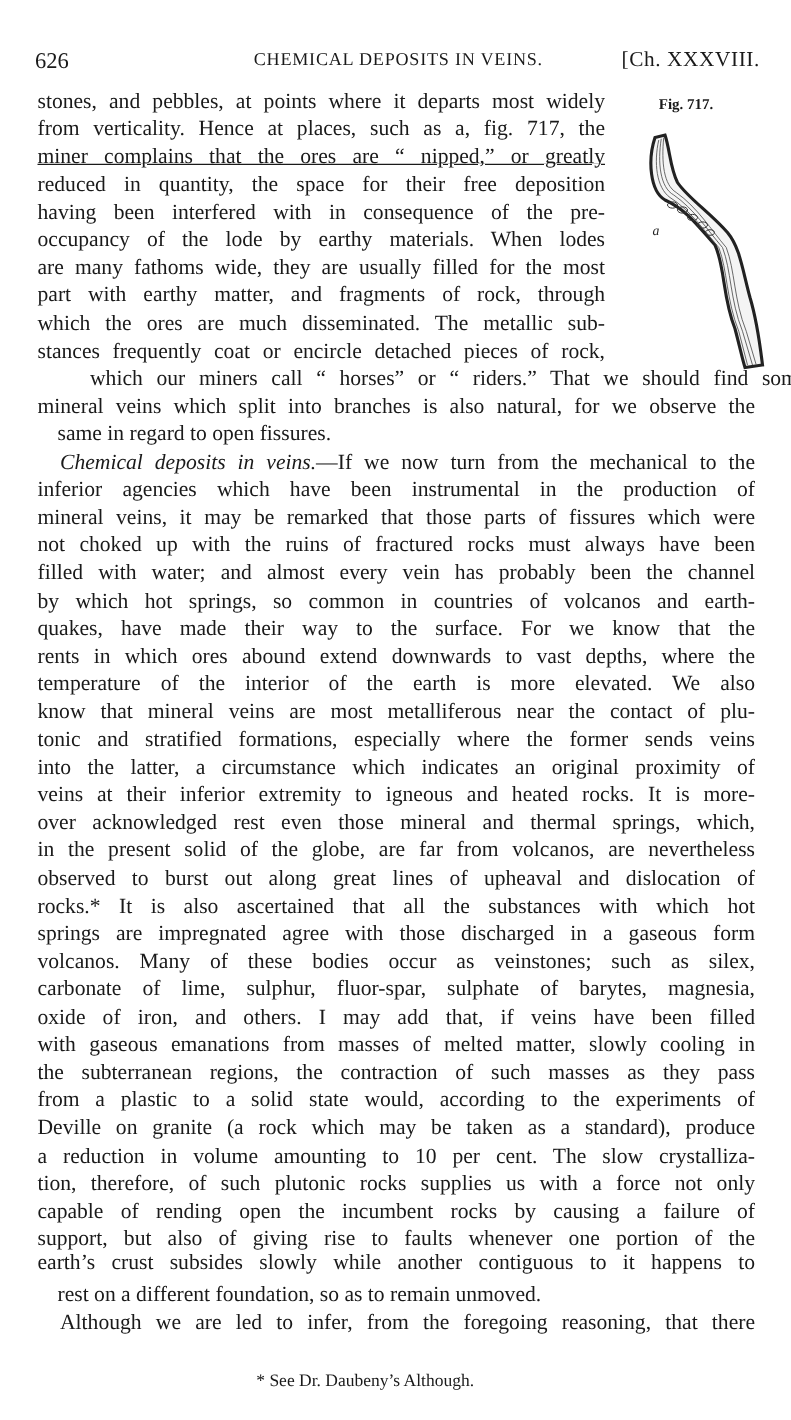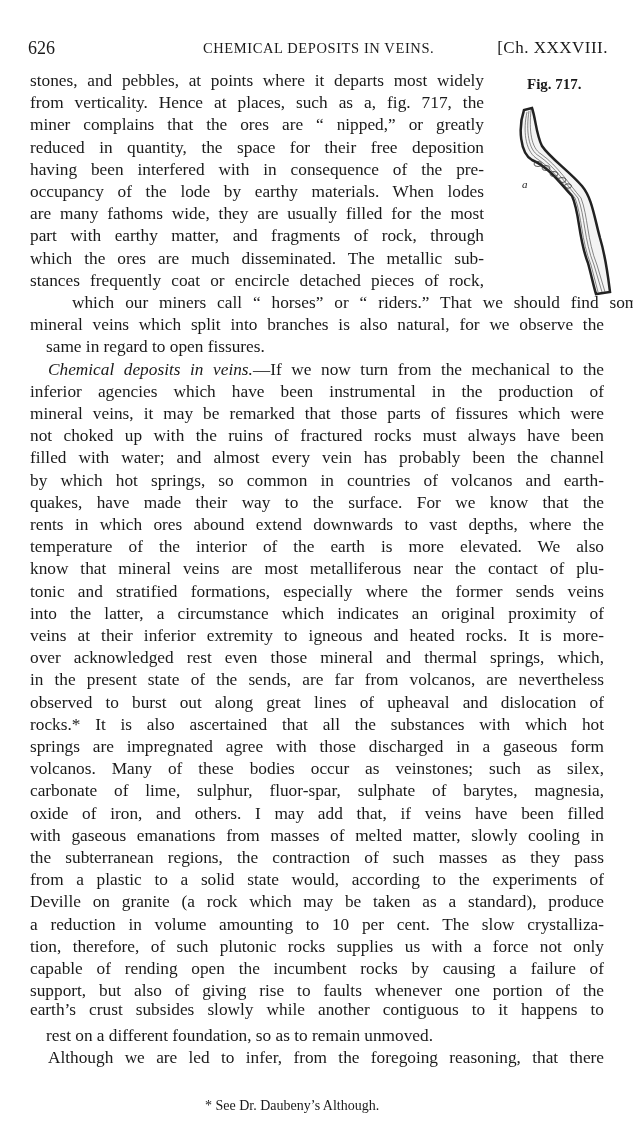--- a/index.html
+++ b/index.html
@@ -18,21 +18,21 @@
     .line {
       position: absolute; left: 30px; font-size: 17.3px; white-space: nowrap;
       line-height: 22px; height: 22px;
     }
     .narrow { width: 454px; text-align: justify; text-align-last: justify; }
     .full { width: 574px; text-align: justify; text-align-last: justify; }
     .last { text-align-last: left; margin-left: 16px; }
     .indent { padding-left: 18px; box-sizing: border-box; }
     .it { font-style: italic; }
     .figlabel {
-      position: absolute; left: 527px; top: 76px; font-size: 15px; font-weight: bold;
+      position: absolute; left: 527px; top: 76px; font-size: 12px; font-weight: bold;
     }
     .figure { position: absolute; left: 510px; top: 98px; width: 110px; height: 200px; }
     .footnote {
       position: absolute; top: 1098px; left: 205px; font-size: 14px;
     }
   </style>
 </head>
 <body>
 
 <div class="header">
@@ -55,21 +55,21 @@
     <ellipse cx="44" cy="76" rx="4" ry="2.5"></ellipse>
     <ellipse cx="52" cy="82" rx="4" ry="2.5"></ellipse>
     <ellipse cx="58" cy="88" rx="3.5" ry="2.2"></ellipse>
   </g>
   <text x="12" y="90" font-family="Liberation Serif, serif" font-style="italic" font-size="11" fill="#222">a</text>
 </svg>
 
 <div id="lines">
     <div class="line narrow" style="top: 70px;">stones, and pebbles, at points where it departs most widely</div>
     <div class="line narrow" style="top: 92.2px;">from verticality.  Hence at places, such as a, fig. 717, the</div>
-    <div class="line narrow" style="top: 114.4px;">miner complains that the ores are “ nipped,” or greatly</div>
+    <div class="line narrow" style="top: 114.4px; text-decoration: underline;">miner complains that the ores are “ nipped,” or greatly</div>
     <div class="line narrow" style="top: 136.6px;">reduced in quantity, the space for their free deposition</div>
     <div class="line narrow" style="top: 158.8px;">having been interfered with in consequence of the pre-</div>
     <div class="line narrow" style="top: 181px;">occupancy of the lode by earthy materials.  When lodes</div>
     <div class="line narrow" style="top: 203.2px;">are many fathoms wide, they are usually filled for the most</div>
     <div class="line narrow" style="top: 225.4px;">part with earthy matter, and fragments of rock, through</div>
     <div class="line narrow" style="top: 247.6px;">which the ores are much disseminated.  The metallic sub-</div>
     <div class="line narrow" style="top: 269.8px;">stances frequently coat or encircle detached pieces of rock,</div>
     <div class="line full" style="top: 292px; margin-left: 42px;">which our miners call “ horses” or “ riders.”  That we should find some</div>
     <div class="line full" style="top: 314.2px;">mineral veins which split into branches is also natural, for we observe the</div>
     <div class="line full last" style="top: 336.4px;">same in regard to open fissures.</div>
@@ -80,21 +80,21 @@
     <div class="line full" style="top: 447.4px;">filled with water; and almost every vein has probably been the channel</div>
     <div class="line full" style="top: 469.6px;">by which hot springs, so common in countries of volcanos and earth-</div>
     <div class="line full" style="top: 491.8px;">quakes, have made their way to the surface.  For we know that the</div>
     <div class="line full" style="top: 514px;">rents in which ores abound extend downwards to vast depths, where the</div>
     <div class="line full" style="top: 536.2px;">temperature of the interior of the earth is more elevated.  We also</div>
     <div class="line full" style="top: 558.4px;">know that mineral veins are most metalliferous near the contact of plu-</div>
     <div class="line full" style="top: 580.6px;">tonic and stratified formations, especially where the former sends veins</div>
     <div class="line full" style="top: 602.8px;">into the latter, a circumstance which indicates an original proximity of</div>
     <div class="line full" style="top: 625px;">veins at their inferior extremity to igneous and heated rocks.  It is more-</div>
     <div class="line full" style="top: 647.2px;">over acknowledged rest even those mineral and thermal springs, which,</div>
-    <div class="line full" style="top: 669.4px;">in the present state of the sends, are far from volcanos, are nevertheless</div>
+    <div class="line full" style="top: 669.4px;">in the present solid of the globe, are far from volcanos, are nevertheless</div>
     <div class="line full" style="top: 691.6px;">observed to burst out along great lines of upheaval and dislocation of</div>
     <div class="line full" style="top: 713.8px;">rocks.*  It is also ascertained that all the substances with which hot</div>
     <div class="line full" style="top: 736px;">springs are impregnated agree with those discharged in a gaseous form</div>
     <div class="line full" style="top: 758.2px;">volcanos.  Many of these bodies occur as veinstones; such as silex,</div>
     <div class="line full" style="top: 780.4px;">carbonate of lime, sulphur, fluor-spar, sulphate of barytes, magnesia,</div>
     <div class="line full" style="top: 802.6px;">oxide of iron, and others.  I may add that, if veins have been filled</div>
     <div class="line full" style="top: 824.8px;">with gaseous emanations from masses of melted matter, slowly cooling in</div>
     <div class="line full" style="top: 847px;">the subterranean regions, the contraction of such masses as they pass</div>
     <div class="line full" style="top: 869.2px;">from a plastic to a solid state would, according to the experiments of</div>
     <div class="line full" style="top: 891.4px;">Deville on granite (a rock which may be taken as a standard), produce</div>

